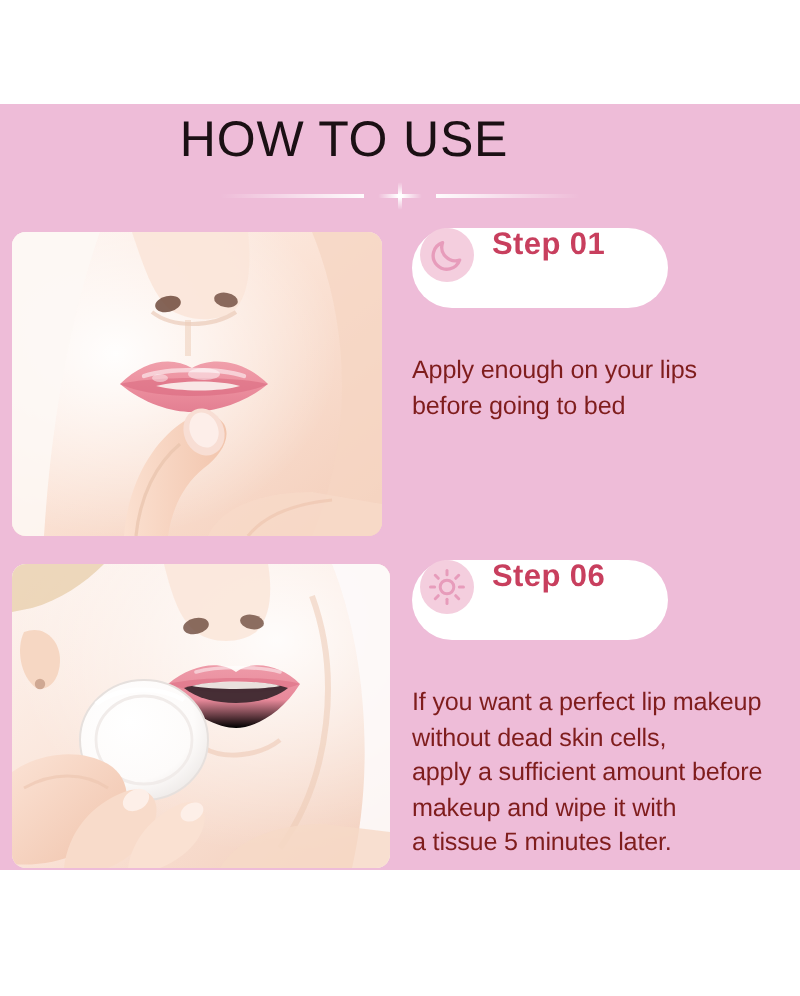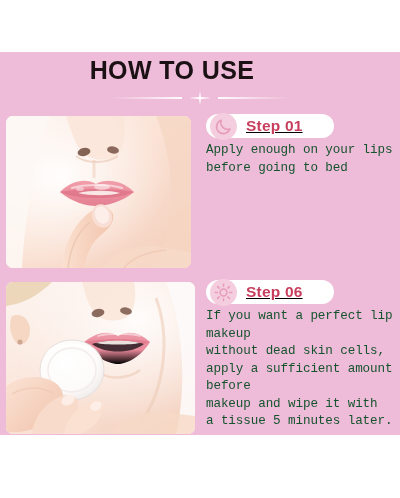--- a/index.html
+++ b/index.html
@@ -43,21 +43,21 @@
     height: 63px;
     background: #ffffff;
   }
   
   .title {
     position: absolute;
     left: 0; top: 56px;
     width: 344px;
     text-align: center;
     font-size: 25px;
-    font-weight: 700;
+    font-weight: 400;
     letter-spacing: 0.4px;
     color: #1b1014;
     font-family: "Liberation Sans", sans-serif;
   }
   
   .divider {
     position: absolute;
     left: 110px; top: 90px;
     width: 180px;
     height: 16px;
@@ -115,28 +115,26 @@
 
   
   .step {
     position: absolute;
   }
   .step-1 { left: 206px; top: 114px; }
   .step-2 { left: 206px; top: 280px; }
 
   .badge {
     display: flex;
-    align-items: center;
     background: #ffffff;
     border-radius: 999px;
-    height: 24px;
+    height: 40px;
     width: 128px;
     box-sizing: border-box;
     padding-left: 4px;
-    text-decoration: underline;
   }
   .badge-icon {
     width: 27px;
     height: 27px;
     border-radius: 50%;
     background: #f4cede;
     display: flex;
     align-items: center;
     justify-content: center;
     flex: none;
@@ -144,25 +142,25 @@
   .badge-icon svg { display: block; }
   .badge-label {
     margin-left: 9px;
     font-size: 15.5px;
     font-weight: 700;
     color: #c83f5e;
     letter-spacing: 0.2px;
     font-family: "Liberation Sans", sans-serif;
   }
   .step-body {
-    margin-top: 4px;
+    margin-top: 23px;
     font-size: 12.6px;
     line-height: 17.5px;
-    color: #14532d;
-    font-family: Liberation Mono, monospace;
+    color: #7f1d1d;
+    font-family: Liberation Sans, sans-serif;
     white-space: pre-line;
     letter-spacing: -0.1px;
   }
 </style>
 </head>
 <body>
 
 <div class="page">
 
   <div class="top-band"></div>

